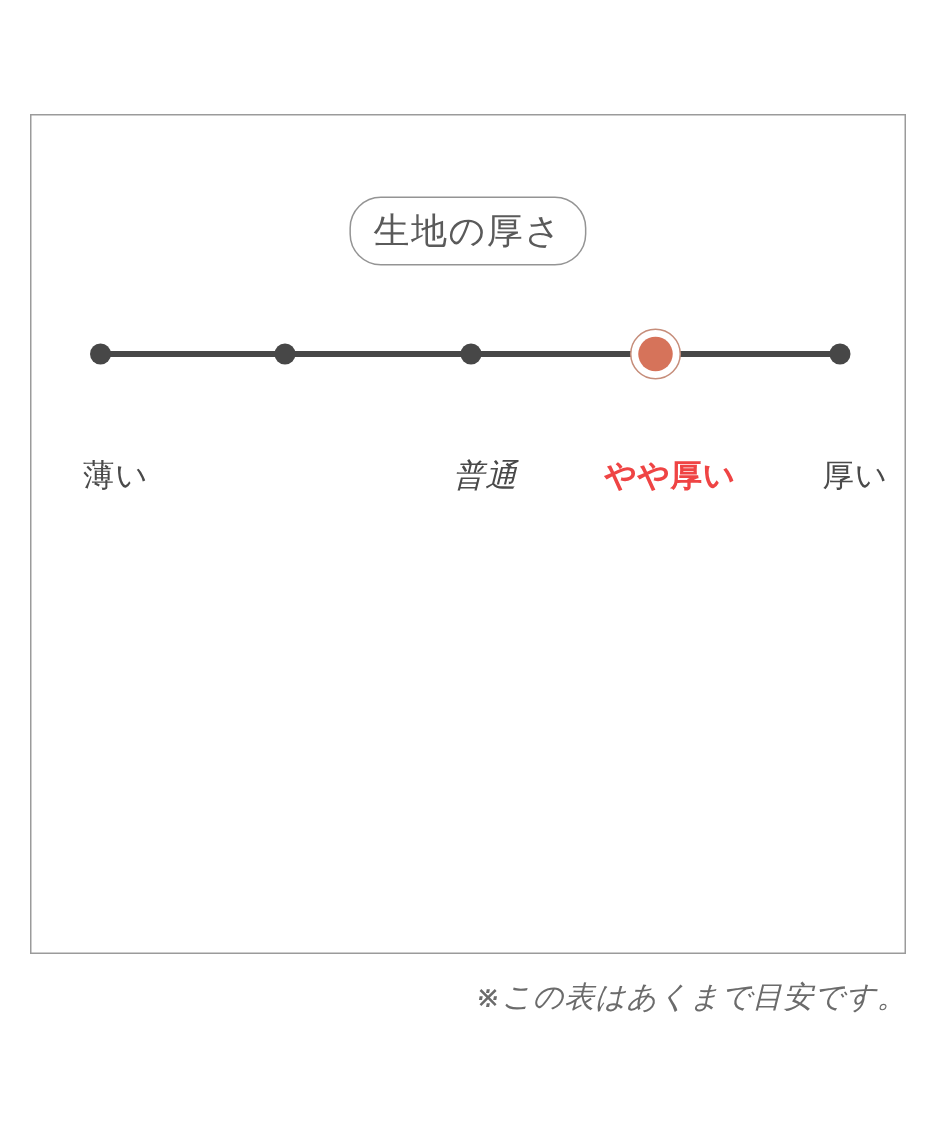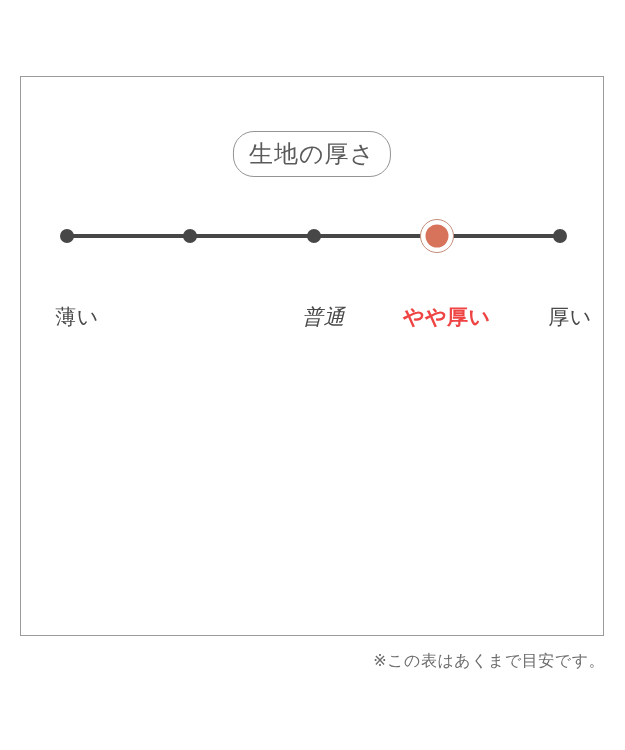--- a/index.html
+++ b/index.html
@@ -85,24 +85,25 @@
     color:#4a4a4a;
     letter-spacing:0.5px;
   }
   .label.selected {
     font-weight:bold;
     color:#ef4444;
   }
   .note {
     position:absolute;
     right:20px; top:651px;
-    font-size:16px;
+    font-size:20px;
     color:#6b6b6b;
     letter-spacing:0.5px;
     white-space:nowrap;
+    font-style:italic;
   }
 </style>
 </head>
 <body>
 
 <div class="canvas">
   <div class="box">
       <div class="scale scale-0">
         <div class="pill">生地の厚さ</div>
         <div class="track" style="background: rgb(71, 71, 71);">

